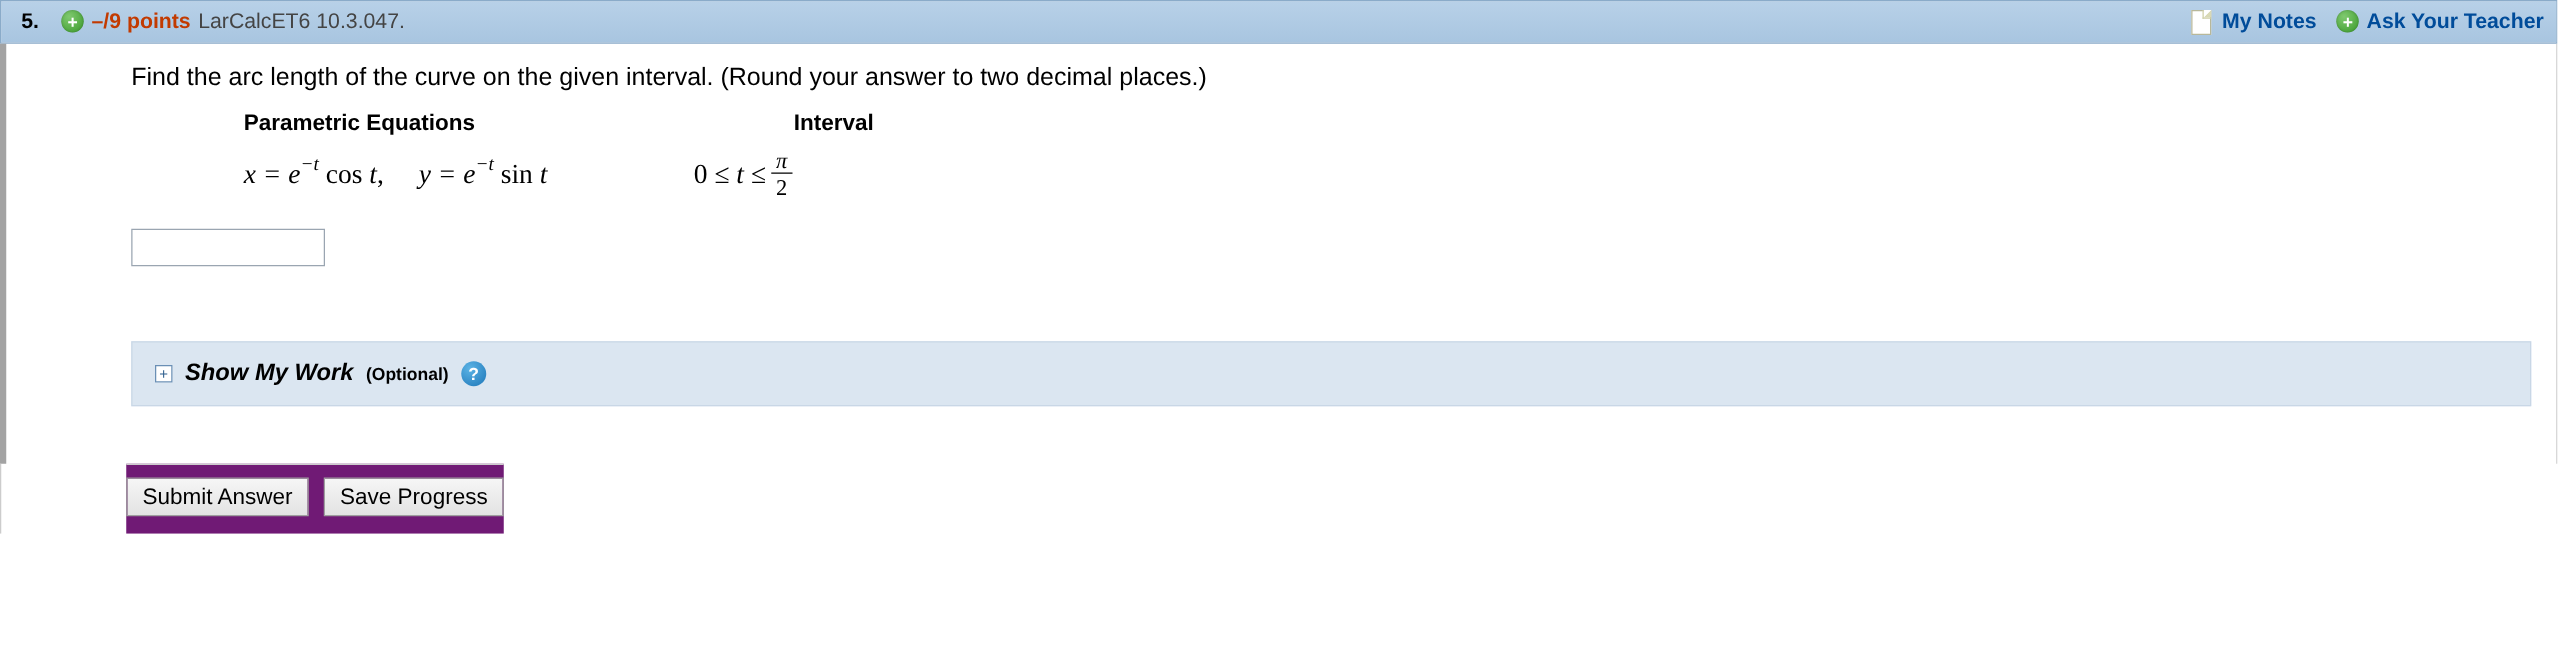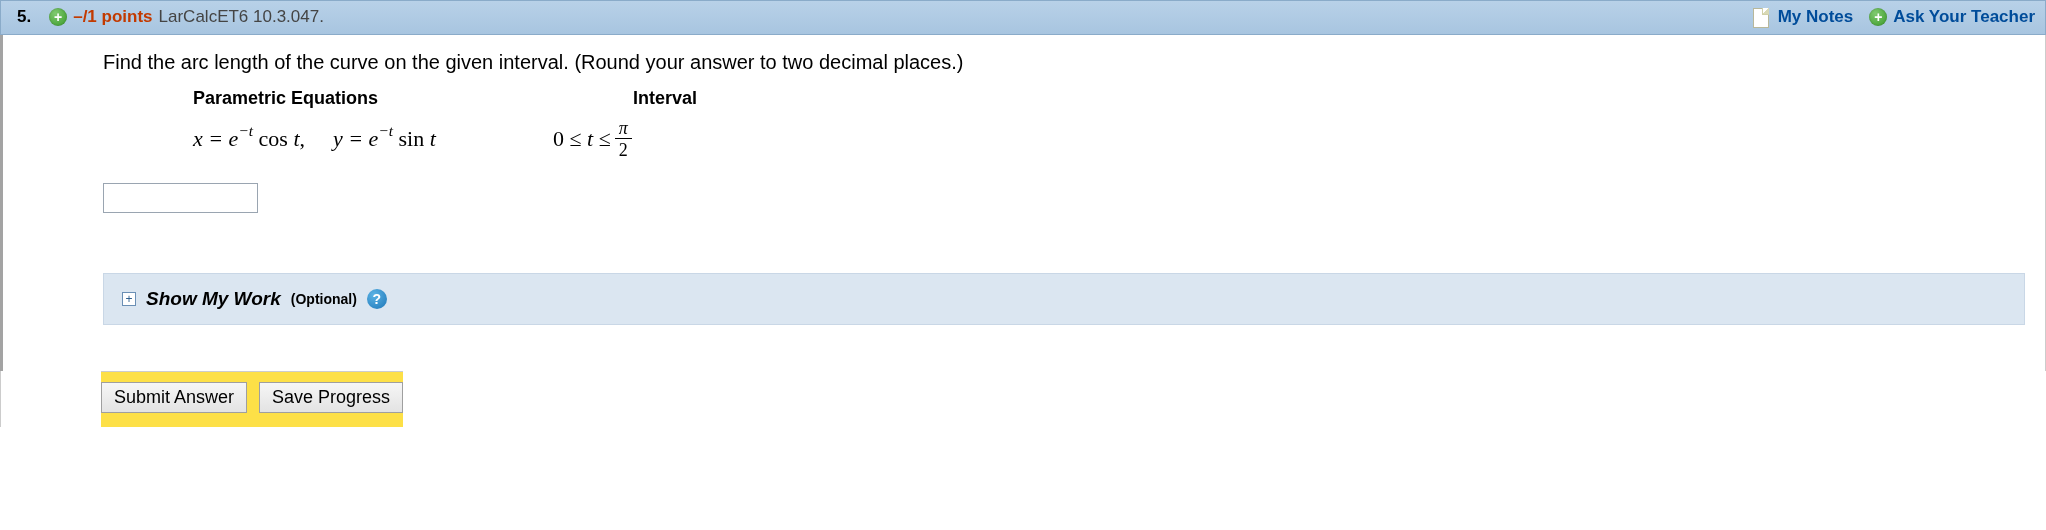--- a/index.html
+++ b/index.html
@@ -67,21 +67,21 @@
     }
     .ask-teacher {
       color: #004c9a;
       font-weight: bold;
       cursor: pointer;
       display: inline-flex;
       align-items: center;
     }
     .question-body {
       padding: 16px 20px 16px 100px;
-      border-left: 3px solid #a3a3a3;
+      border-left: 5px solid #a3a3a3;
       border-right: 1px solid #ccc;
     }
     .prompt {
       margin-bottom: 14px;
       font-size: 20px;
     }
     .equations-block {
       margin-left: 90px;
     }
     .eq-headers {
@@ -161,21 +161,21 @@
       align-items: center;
       justify-content: center;
       font-weight: bold;
       font-size: 14px;
     }
     .button-row {
       border-top: 1px solid #ccc;
       padding: 10px 0 14px 0;
       display: inline-flex;
       gap: 12px;
-      background:#fde047;
+      background:#701a75;
       position:relative;
     }
     .btn {
       font-family: Arial, sans-serif;
       font-size: 18px;
       padding: 4px 12px;
       background: linear-gradient(#f6f6f6,#e3e3e3);
       border: 1px solid #9f9f9f;
       cursor: pointer;
     }
@@ -183,21 +183,21 @@
       padding-left: 100px;
       border-left: 1px solid #ccc;
     }
   </style>
 </head>
 <body>
 
 <div class="question-header">
   <span class="qnum">5.</span>
   <span class="plus-icon">+</span>
-  <span class="points">–/1 points</span>
+  <span class="points">–/9 points</span>
   <span class="source">LarCalcET6 10.3.047.</span>
   <span class="header-spacer"></span>
   <span class="my-notes">
     <span class="note-icon"></span>
     <span>My Notes</span>
   </span>
   <span class="ask-teacher">
     <span class="plus-icon">+</span>
     <span>Ask Your Teacher</span>
   </span>

